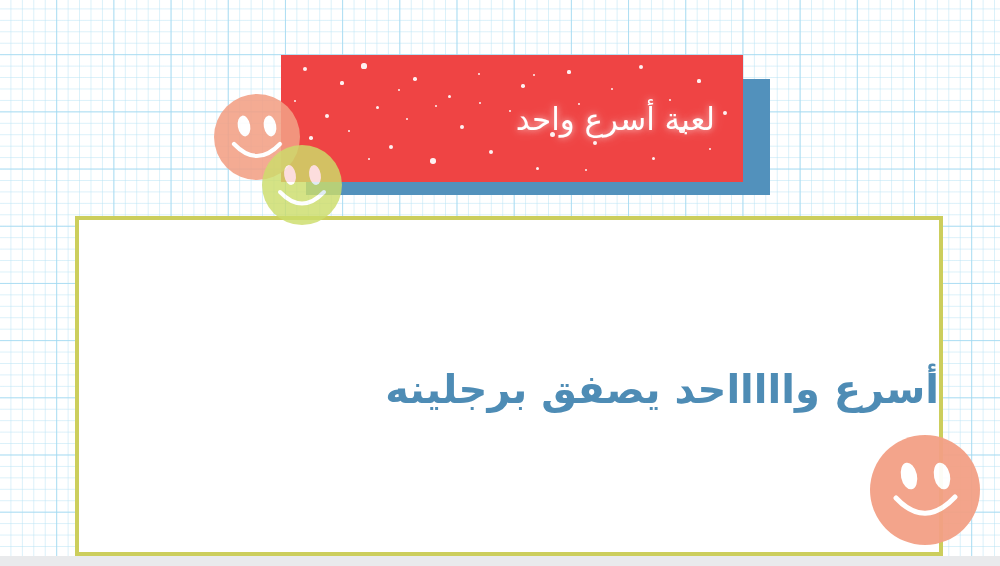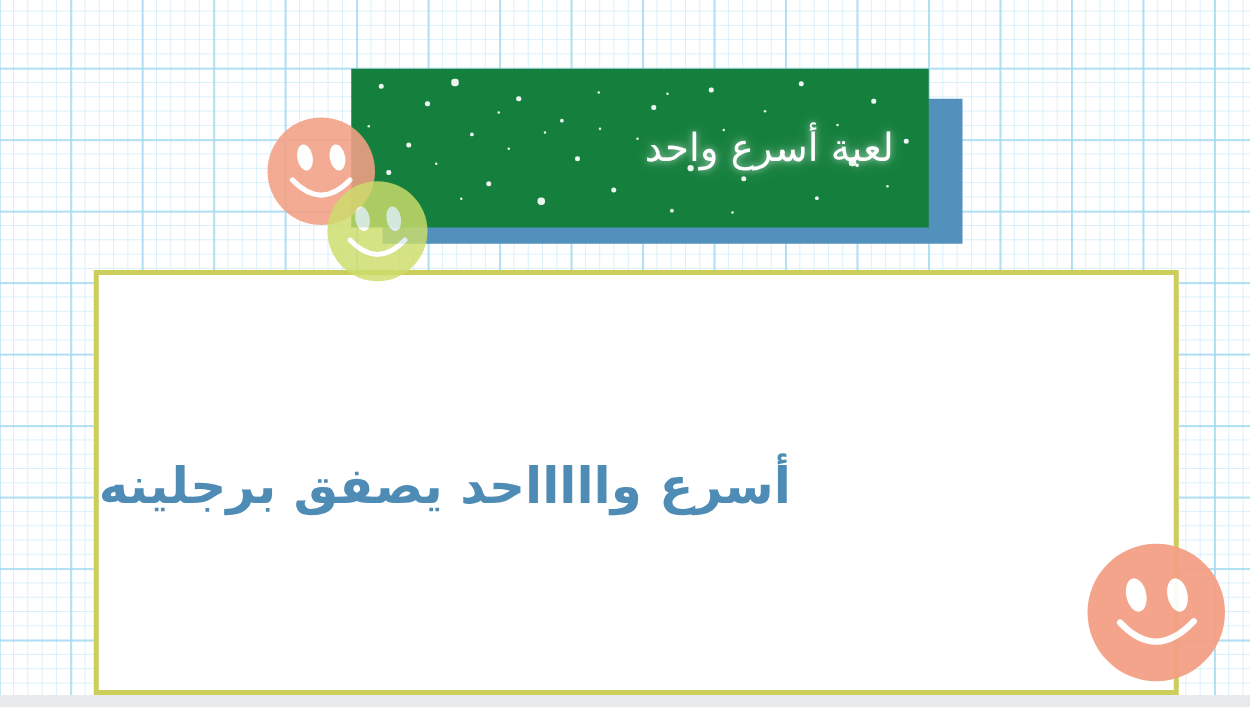--- a/index.html
+++ b/index.html
@@ -63,21 +63,21 @@
     height: 116px;
     background: #5291bc;
   }
 
   .banner {
     position: absolute;
     left: 281px;
     top: 55px;
     width: 462px;
     height: 127px;
-    background: #15803d;
+    background: #ef4444;
     overflow: hidden;
   }
 
   .banner-speckles {
     position: absolute;
     inset: 0;
     pointer-events: none;
   }
   .banner-speckles i {
     position: absolute;
@@ -116,21 +116,21 @@
     background: #ffffff;
     border: 4px solid #ccce5c;
     box-sizing: border-box;
   }
 
   .card-text {
     position: absolute;
     left: 0;
     right: 0;
     top: 142px;
-    text-align: left;
+    text-align: right;
     direction: rtl;
     color: #4e8cb5;
     font-size: 40px;
     font-weight: 700;
     line-height: 1.35;
     white-space: nowrap;
   }
 
   
   .smiley {

